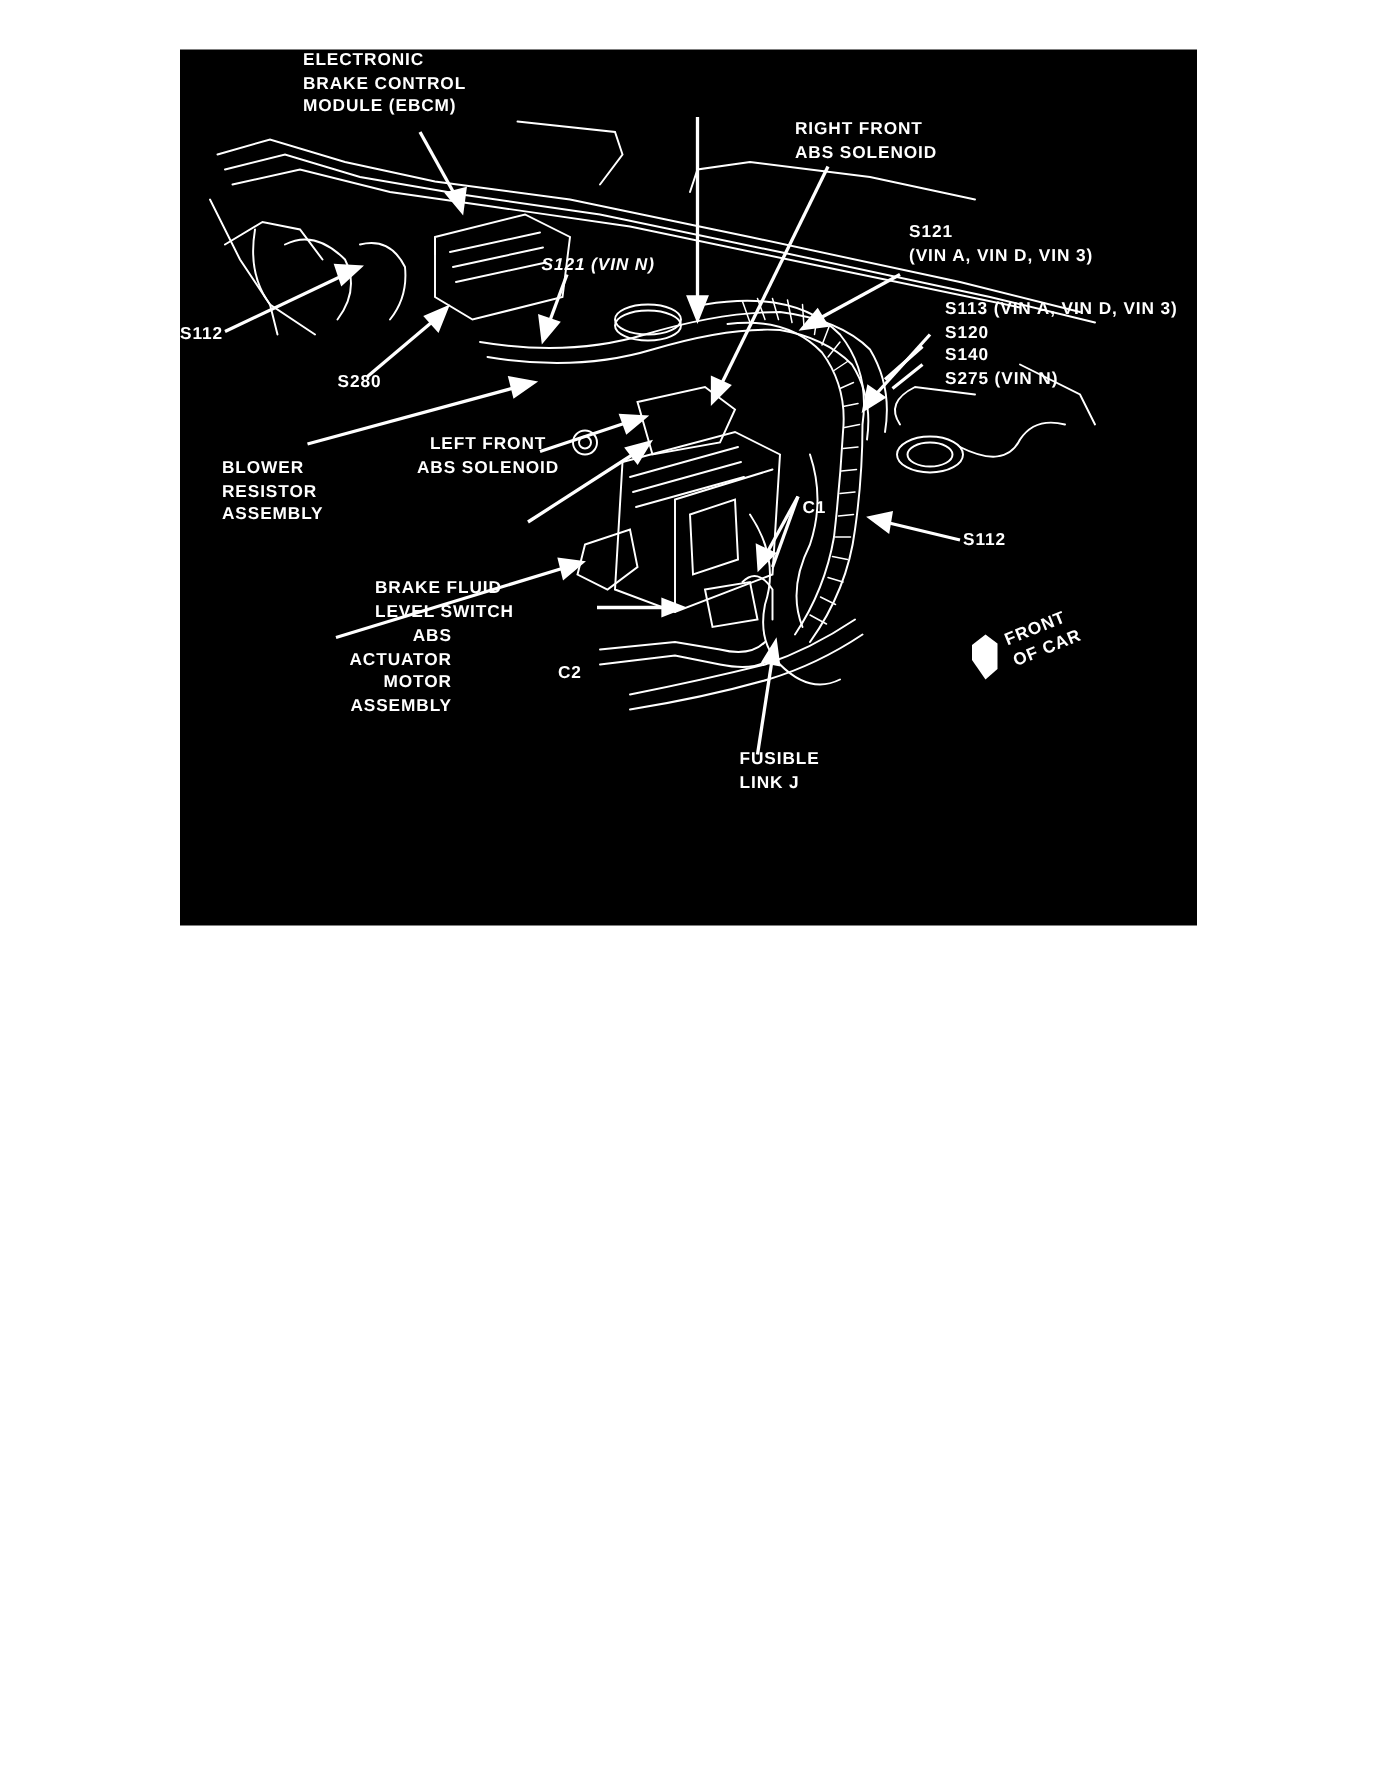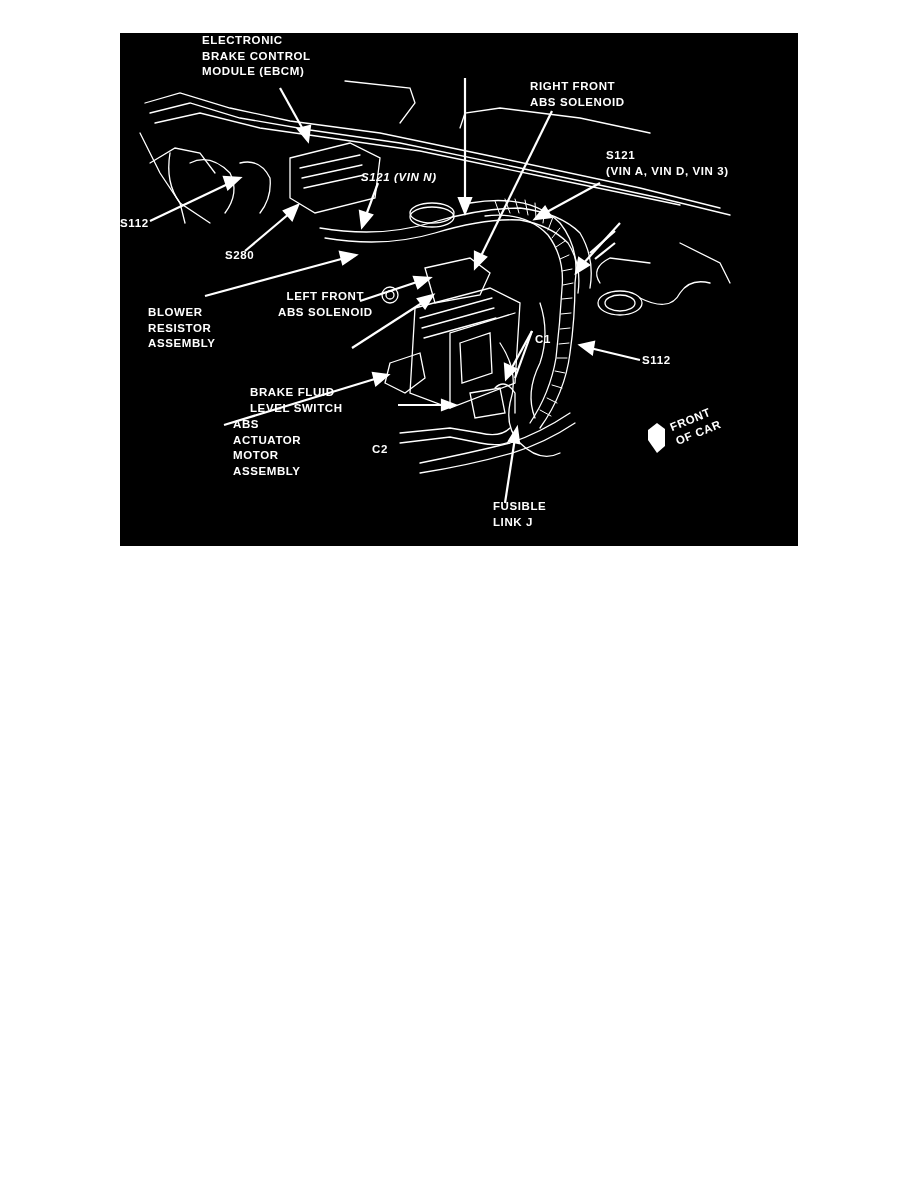--- a/index.html
+++ b/index.html
@@ -1,18 +1,18 @@
 <!DOCTYPE html>
 <html><head>
 <meta charset="utf-8">
 <style>
   html, body { margin: 0; padding: 0; background: #ffffff; }
   body { width: 918px; height: 1188px; position: relative; overflow: hidden; font-family: "Liberation Sans", sans-serif; }
   .figure {
-    position: absolute; left: 120px; top: 33px; width: 678px; height: 513px;
+    position: absolute; left: 120px; top: 33px; width: 678px; height: 584px;
     background: #000000; overflow: hidden;
   }
   .figure svg.art { position: absolute; left: 0; top: 0; width: 678px; height: 496px; }
   .lbl {
     position: absolute; color: #ffffff; font-family: "Liberation Sans", sans-serif;
     font-weight: bold; font-size: 11.5px; line-height: 15.5px; letter-spacing: 0.6px;
     white-space: pre; text-transform: uppercase;
   }
   .front-car {
     position: absolute; color: #ffffff; font-weight: bold; font-size: 11.5px; line-height: 15px;
@@ -120,34 +120,38 @@
     <polygon points="528,397 537,390 545,396 545,413 537,420 528,407" fill="#ffffff"></polygon>
   </svg>
 
   <div class="lbl" style="left:82px; top:0px;">ELECTRONIC
 BRAKE CONTROL
 MODULE (EBCM)</div>
   <div class="lbl" style="left:410px; top:46px;">RIGHT FRONT
 ABS SOLENOID</div>
   <div class="lbl" style="left:486px; top:115px;">S121
 (VIN A, VIN D, VIN 3)</div>
+  <div class="lbl" style="left:510px; top:166px;">S113 (VIN A, VIN D, VIN 3)
+S120
+S140
+S275 (VIN N)</div>
   <div class="lbl" style="left:0px; top:183px;">S112</div>
   <div class="lbl" style="left:241px; top:137px;font-style:italic;">S121 (VIN N)</div>
   <div class="lbl" style="left:105px; top:215px;">S280</div>
   <div class="lbl" style="left:28px; top:272px;">BLOWER
 RESISTOR
 ASSEMBLY</div>
   <div class="lbl" style="left:158px; top:256px;text-align:center;">LEFT FRONT
 ABS SOLENOID</div>
   <div class="lbl" style="left:130px; top:308px;margin-top:44px;">BRAKE FLUID
 LEVEL SWITCH</div>
   <div class="lbl" style="left:415px; top:283px;margin-top:16px;">C1</div>
   <div class="lbl" style="left:522px; top:320px;">S112</div>
   <div class="lbl" style="left:252px; top:365px;margin-top:44px;">C2</div>
-  <div class="lbl" style="left:113px; top:384px;">ABS
+  <div class="lbl" style="left:113px; top:384px;text-align:right;">ABS
 ACTUATOR
 MOTOR
 ASSEMBLY</div>
   <div class="lbl" style="left:373px; top:466px;">FUSIBLE
 LINK J</div>
   <div class="front-car" style="left:548px; top:388px;">FRONT
 OF CAR</div>
 </div>
 
 </body></html>

